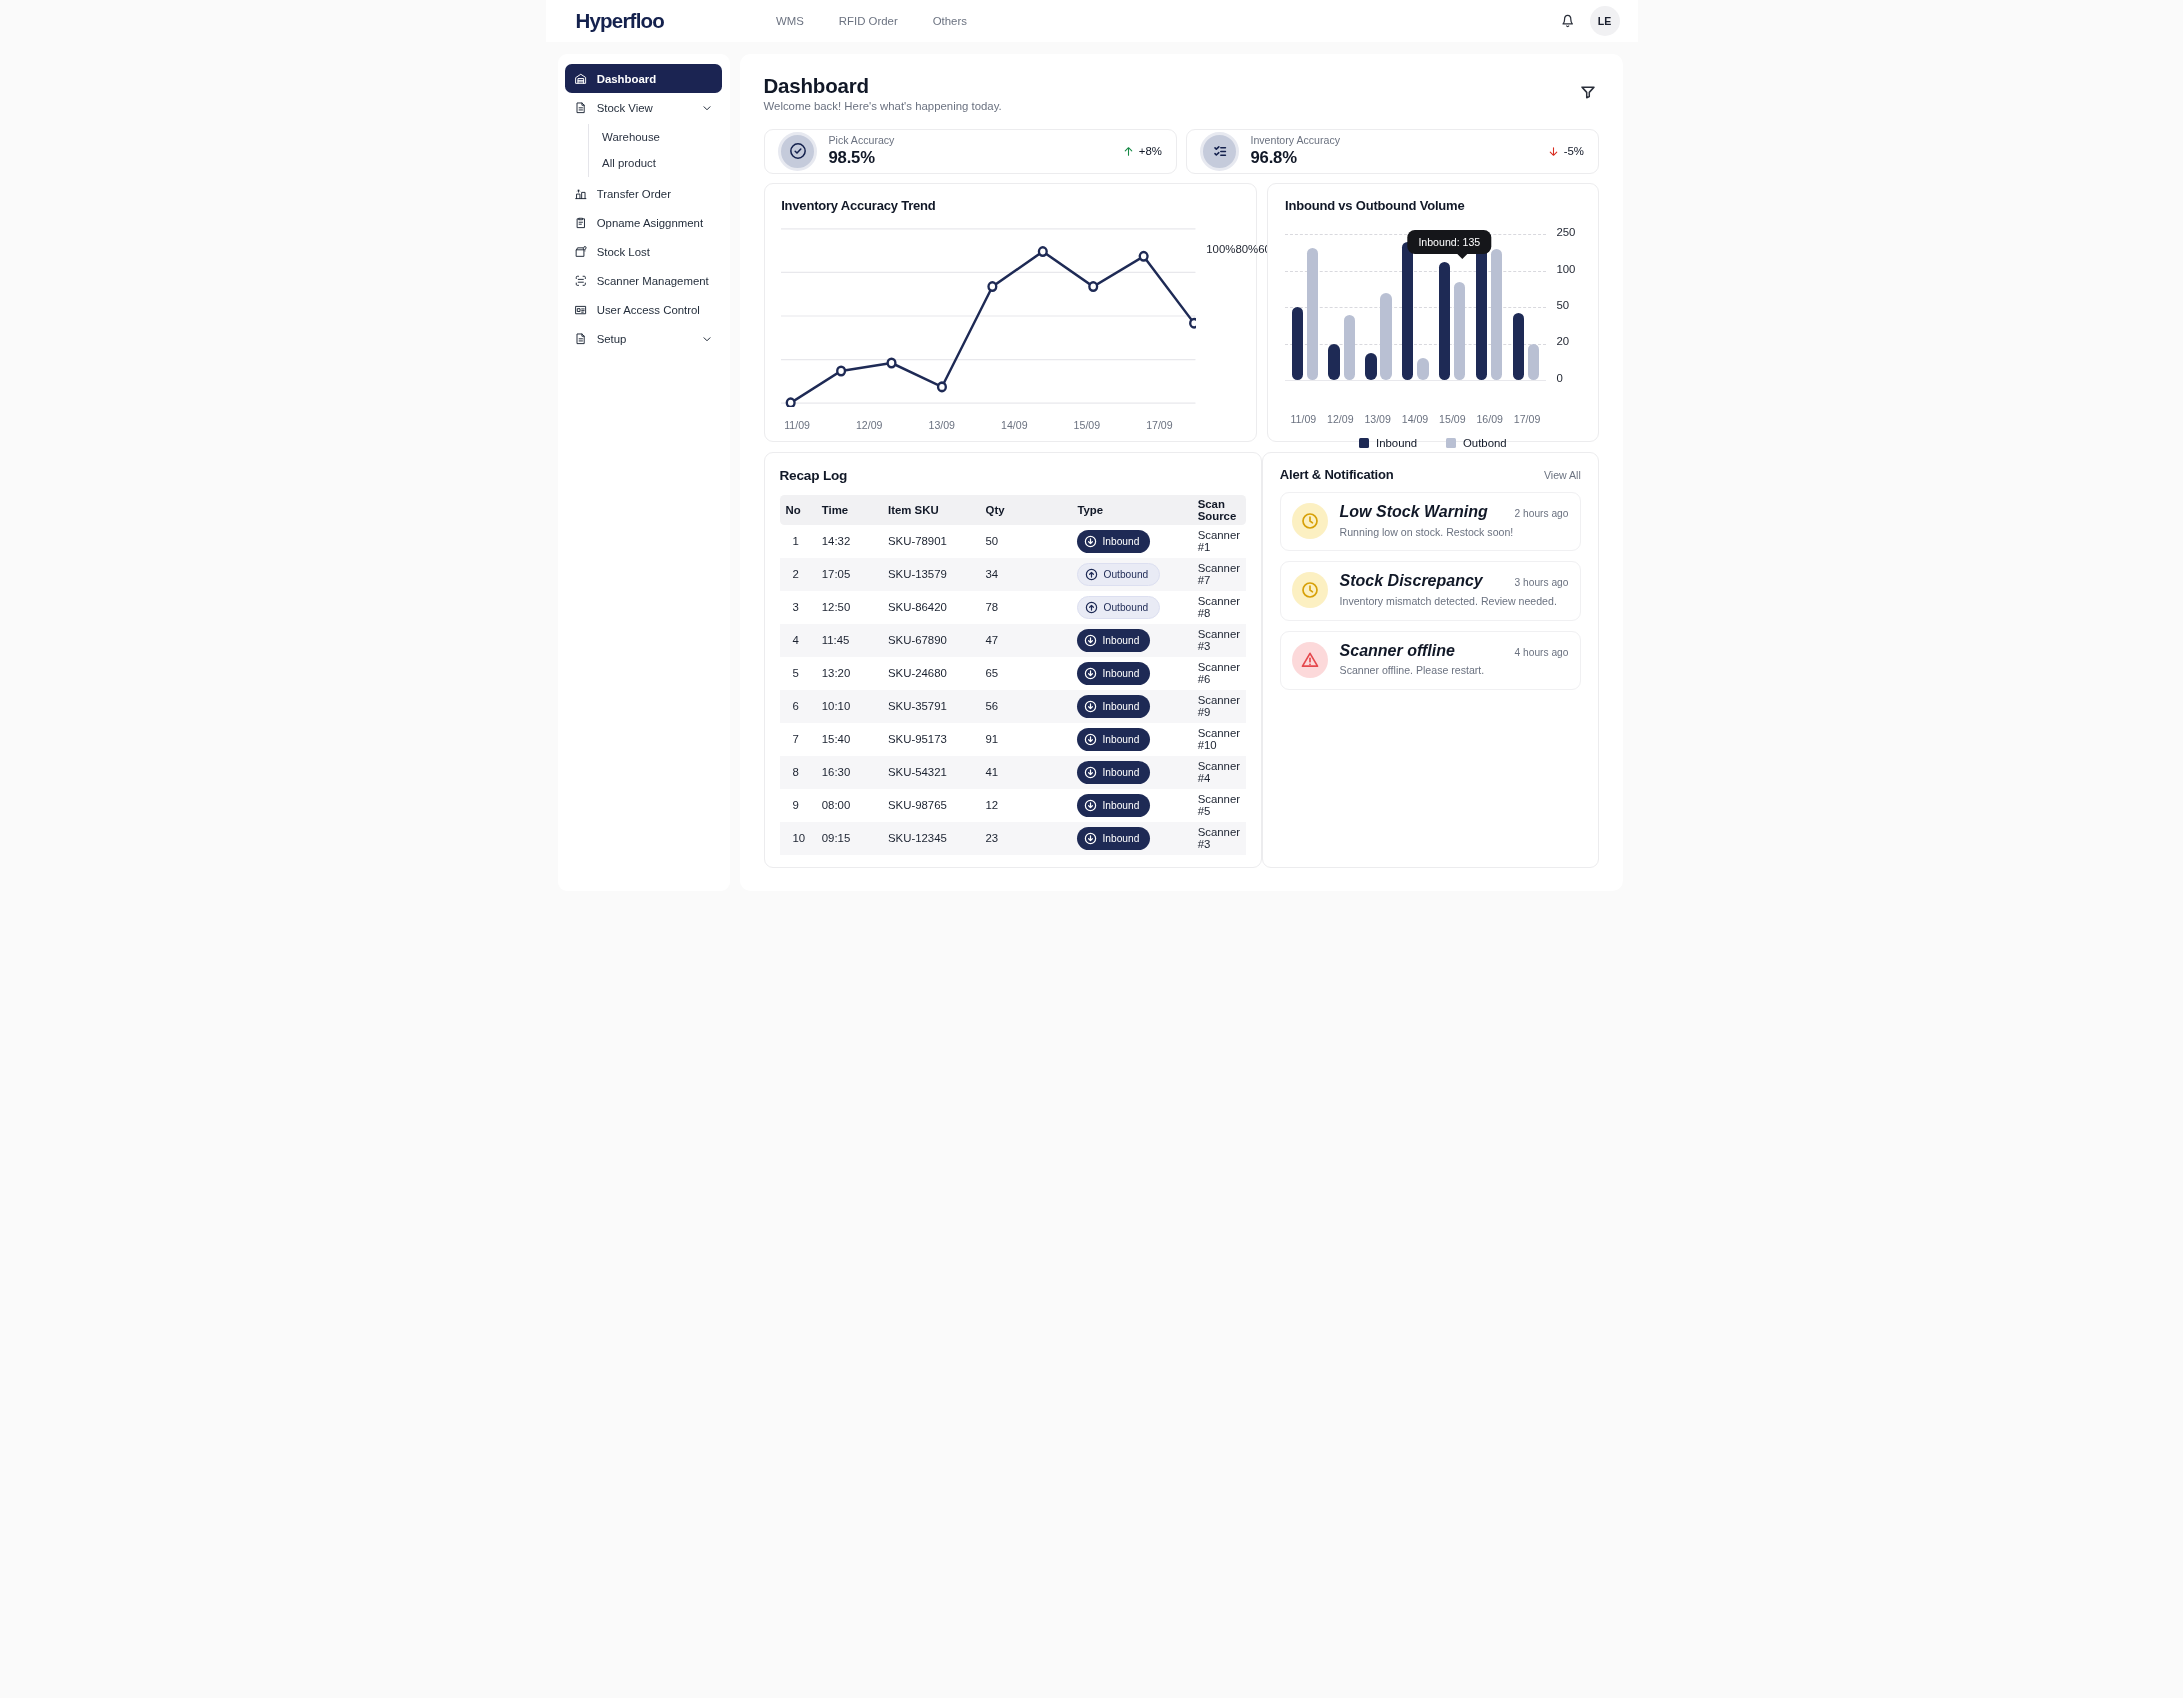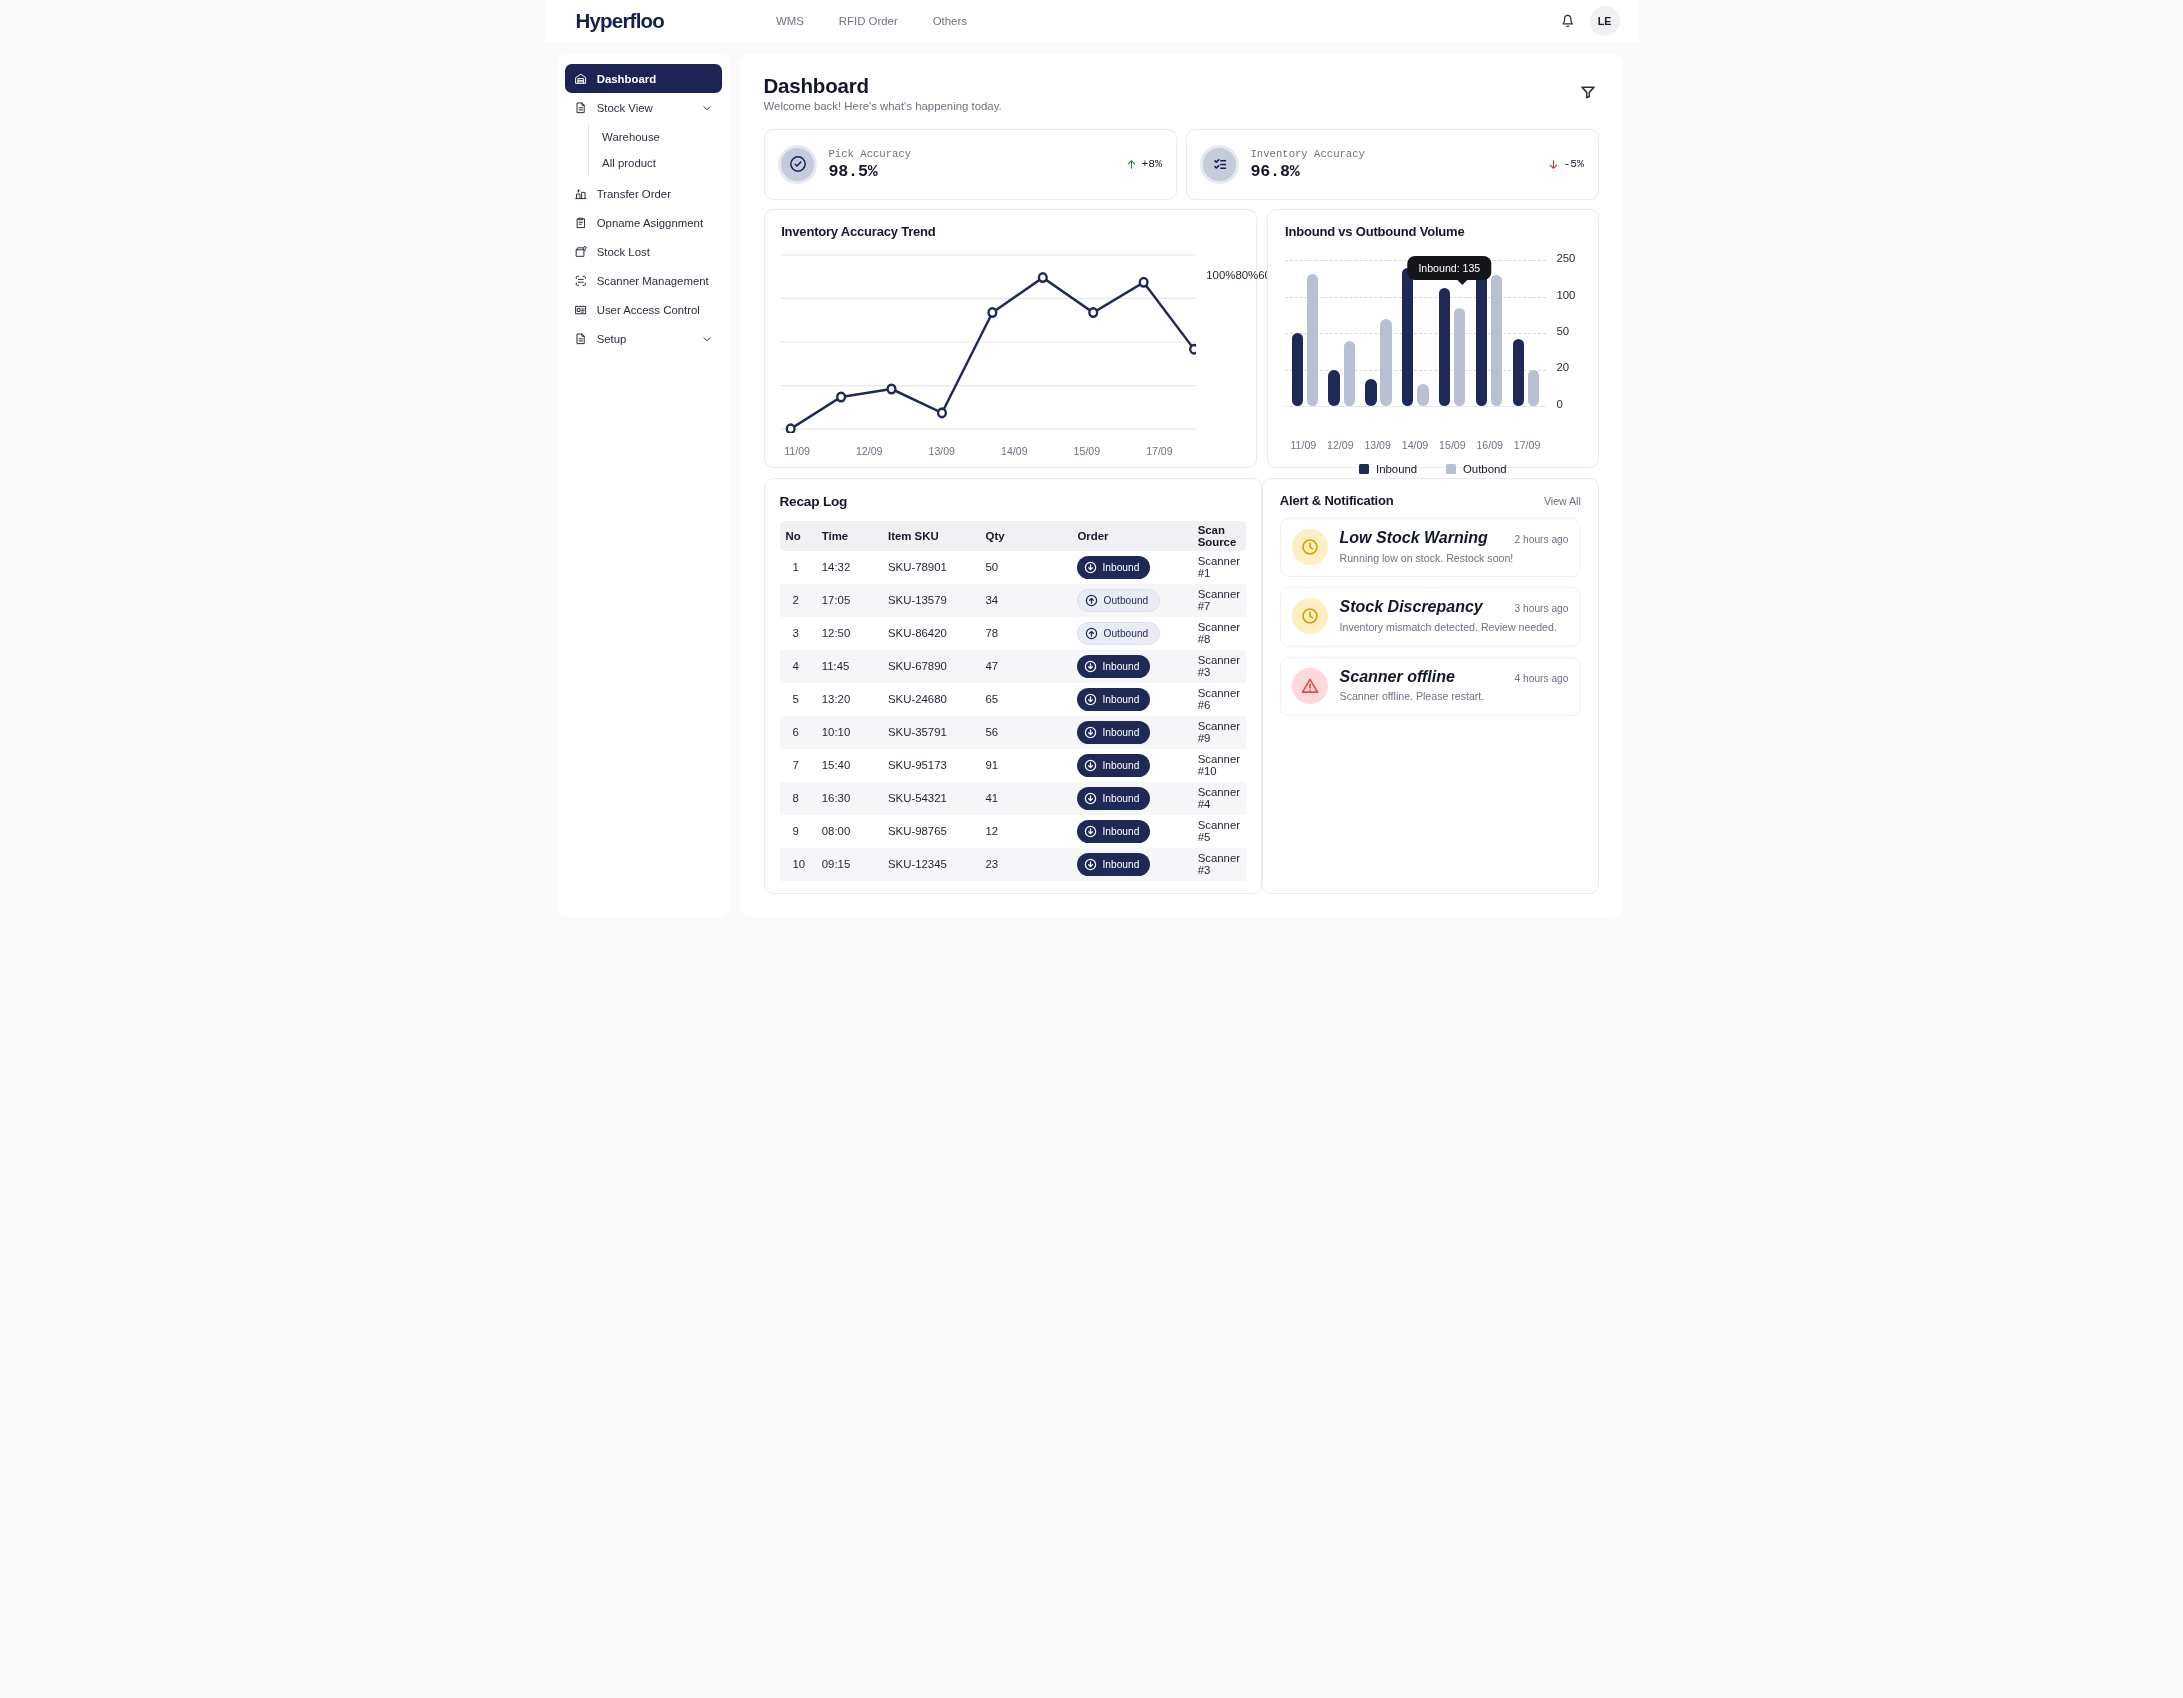--- a/index.html
+++ b/index.html
@@ -33,21 +33,21 @@
   
   .page-head { position:relative; }
   .page-title { font-size:20.5px; font-weight:700; letter-spacing:-0.2px; }
   .page-sub { font-size:11.4px; color:#6b7280; margin-top:2px; }
   .filter-btn { position:absolute; right:1.5px; top:9px; background:none; border:none; cursor:pointer; color:#2a2f3a; }
 
   
   .card { background:#fff; border:0.8px solid #ececee; border-radius:9px; }
 
   .kpi-row { display:flex; gap:9px; margin-top:16.7px; }
-  .kpi { flex:1; display:flex; align-items:center; padding:7.6px 13.6px; height:71px;font-family:Liberation Mono, monospace; }
+  .kpi { flex:1; display:flex; align-items:center; padding:7.6px 13.6px; height:45px; }
   .kpi-ic { width:39px; height:39px; border-radius:50%; background:#c5cbdb; border:3.8px solid #e7e9f0;
             display:flex; align-items:center; justify-content:center; color:#14214d; }
   .kpi-meta { margin-left:11.4px; }
   .kpi-label { font-size:10.6px; color:#6b7280; }
   .kpi-value { font-size:16.7px; font-weight:700; margin-top:2.3px; letter-spacing:-0.2px; }
   .kpi-delta { margin-left:auto; display:flex; align-items:center; gap:3.8px; font-size:11.4px; font-weight:500; color:#111827; }
   .kpi-delta.up svg { color:#178a46; } .kpi-delta.down svg { color:#d92d20; }
 
   
   .charts-row { display:flex; gap:10px; margin-top:9px; }
@@ -392,21 +392,21 @@
     <div class="bottom-row">
       <section class="card recap-card">
         <h2 class="section-title">Recap Log</h2>
         <table class="recap">
           <thead>
               <tr id="recap-head">
                 <th class="col-no">No</th>
                 <th class="col-time">Time</th>
                 <th class="col-sku">Item SKU</th>
                 <th class="col-qty">Qty</th>
-                <th class="col-type">Order</th>
+                <th class="col-type">Type</th>
                 <th class="">Scan Source</th>
               </tr>
             </thead>
           <tbody id="recap-body">
               <tr>
                 <td>1</td>
                 <td>14:32</td>
                 <td>SKU-78901</td>
                 <td>50</td>
                 <td><span class="badge inbound"><span style="display:flex">

